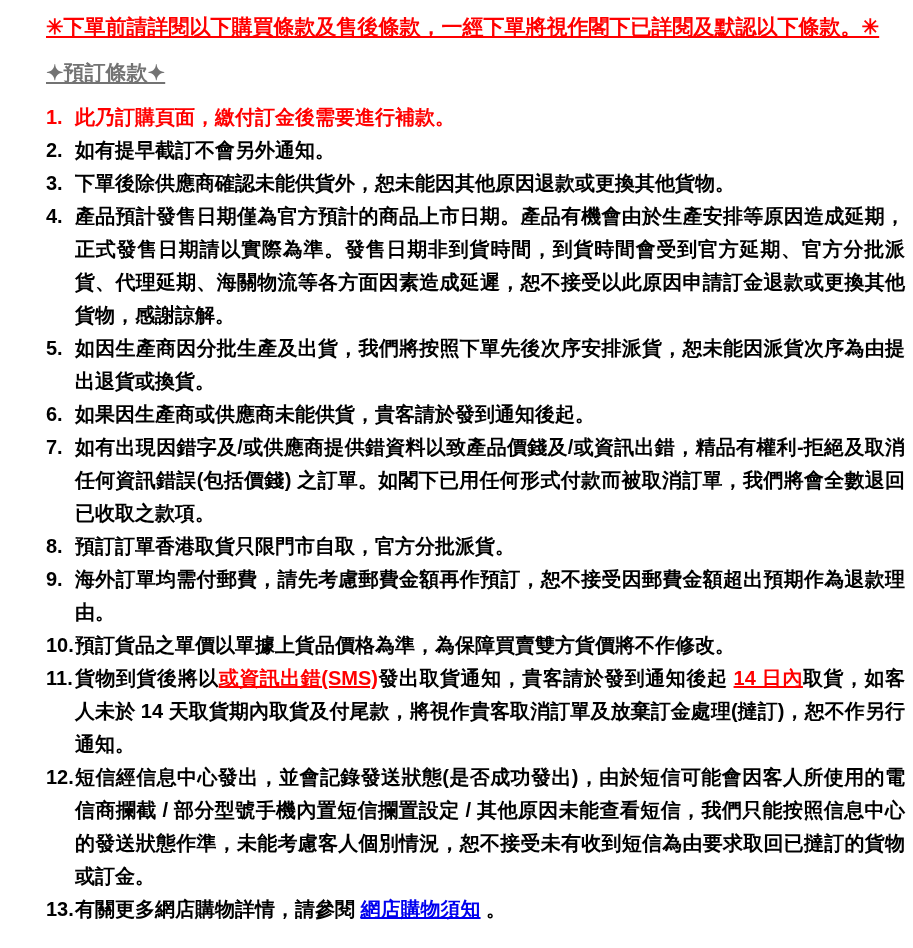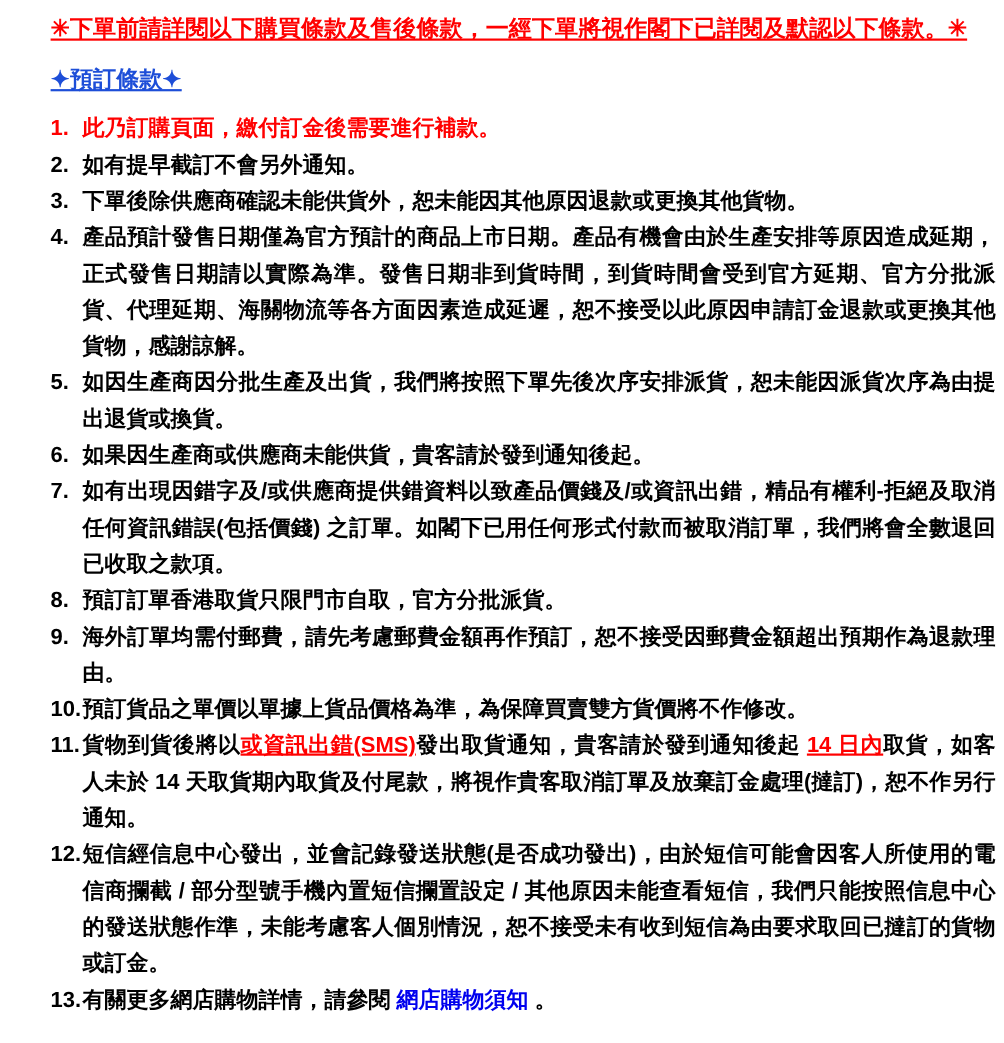--- a/index.html
+++ b/index.html
@@ -22,21 +22,21 @@
   .title {
     font-size: 21px;
     line-height: 34px;
     color: #ff0000;
     text-decoration: underline;
   }
   .section-header {
     margin-top: 12px;
     font-size: 21px;
     line-height: 33px;
-    color: #1d4ed8;
+    color: #737373;
   }
   .section-header span {
     text-decoration: underline;
   }
   ol.terms {
     list-style: none;
     margin: 12px 0 0 0;
     padding: 0;
     font-size: 20px;
     line-height: 33px;
@@ -55,20 +55,21 @@
   }
   .red {
     color: #ff0000;
   }
   .red-underline {
     color: #ff0000;
     text-decoration: underline;
   }
   a.doc-link {
     color: #0000ee;
+    text-decoration: underline;
     cursor: pointer;
   }
 </style>
 </head>
 <body>
 
 <div class="page">
 
   <div class="title">
     <span>✳下單前請詳閱以下購買條款及售後條款，一經下單將視作閣下已詳閱及默認以下條款。✳</span>

